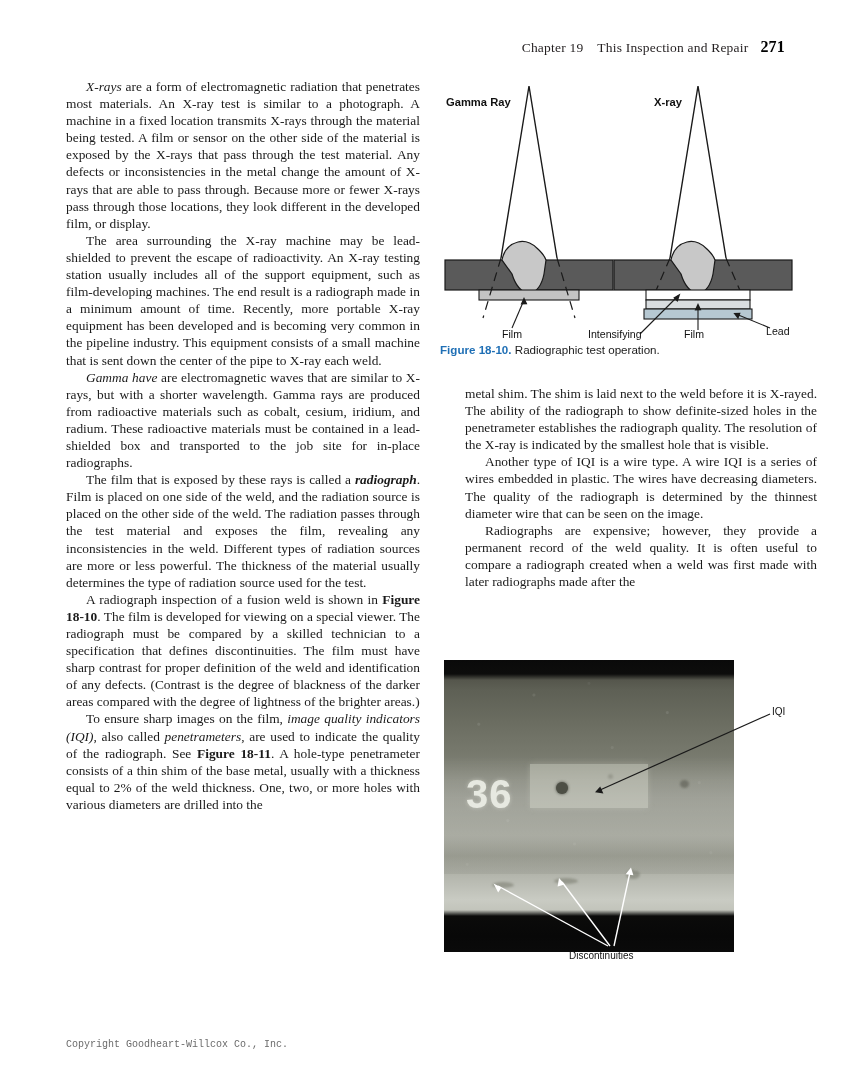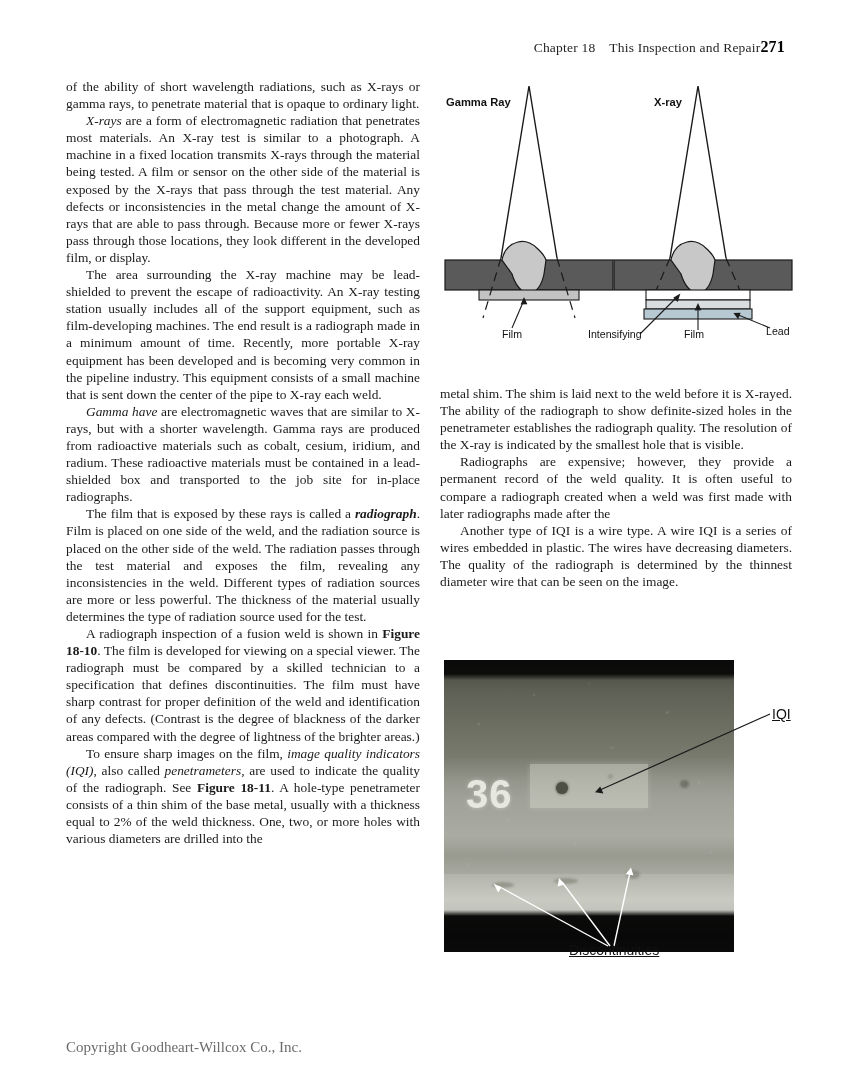--- a/index.html
+++ b/index.html
@@ -22,49 +22,49 @@
     font-family: "Liberation Serif", serif;
     font-size: 13.5px;
     color: #231f20;
     letter-spacing: .2px;
     white-space: nowrap;
   }
   .runhead .chap { margin-right: 14px; }
   .runhead .pageno {
     font-weight: bold;
     font-size: 16px;
-    margin-left: 0;
+    margin-left: 12px;
     color: #000;
   }
 
   
   .col {
     position: absolute;
     width: 352px;
     font-size: 13.4px;
     line-height: 17.1px;
     text-align: justify;
     text-justify: inter-word;
     hyphens: manual;
   }
   .col-left  { left: 66px;  top: 78px; width: 354px; }
-  .col-right-lower { left: 440px; top: 385px; width: 352px; }
+  .col-right-lower { left: 465px; top: 385px; width: 352px; }
 
   .col p { margin: 0; text-indent: 20px; }
   .col p.noind { text-indent: 0; }
   .bi { font-weight: normal; font-style: italic; }
   .b  { font-weight: bold; }
   .i  { font-style: italic; font-weight: bold; }
 
   
   .footer {
     position: absolute;
     left: 66px; top: 1039px;
-    font-family: Liberation Serif, serif;
-    font-size: 15px;
+    font-family: Liberation Mono, monospace;
+    font-size: 10px;
     color: #6b6b6b;
   }
 
   
   .fig10 {
     position: absolute;
     left: 440px; top: 78px;
     width: 356px; height: 260px;
   }
   .fig10 svg { display:block; }
@@ -167,64 +167,62 @@
   .photo .spot {
     position:absolute;
     background: rgba(70,72,62,.45);
     border-radius: 50%;
     filter: blur(1px);
   }
   .fig11 svg.overlay { position:absolute; left:0; top:0; }
   .fig11 .lbl {
     position:absolute;
     font-family: "Liberation Sans", sans-serif;
-    font-size: 14px;
+    font-size: 10px;
     color: #111;
     white-space: nowrap;
-    text-decoration: underline;
   }
   .lbl-iqi { left: 332px; top: 48px; }
-  .lbl-disc { left: 129px; top: 284px; }
+  .lbl-disc { left: 129px; top: 292px; }
 
   
   .dlabel {
     font-family: "Liberation Sans", sans-serif;
     font-size: 10.6px;
     fill: #111;
   }
   .dlabel-bold {
     font-family: "Liberation Sans", sans-serif;
     font-size: 11.2px;
     font-weight: bold;
     fill: #111;
   }
 </style>
 </head>
 <body>
 
 <div class="page">
 
   <div class="runhead">
-    <span class="chap">Chapter 18</span><span>This Inspection and Repair</span><span class="pageno">271</span>
+    <span class="chap">Chapter 19</span><span>This Inspection and Repair</span><span class="pageno">271</span>
   </div>
 
   <div class="col col-left" id="col-left">
-      <p class="noind"><span>of the ability of short wavelength radiations, such as X-rays or gamma rays, to penetrate material that is opaque to ordinary light.</span></p>
       <p><span class="bi">X-rays</span><span> are a form of electromagnetic radiation that penetrates most materials. An X-ray test is similar to a photograph. A machine in a fixed location trans­mits X-rays through the material being tested. A film or sensor on the other side of the material is exposed by the X-rays that pass through the test material. Any defects or inconsistencies in the metal change the amount of X-rays that are able to pass through. Because more or fewer X-rays pass through those locations, they look different in the developed film, or display.</span></p>
       <p><span>The area surrounding the X-ray machine may be lead-shielded to prevent the escape of radioac­tivity. An X-ray testing station usually includes all of the support equipment, such as film-developing machines. The end result is a radiograph made in a minimum amount of time. Recently, more portable X-ray equipment has been developed and is becoming very common in the pipeline industry. This equip­ment consists of a small machine that is sent down the center of the pipe to X-ray each weld.</span></p>
       <p><span class="bi">Gamma have</span><span> are electromagnetic waves that are similar to X-rays, but with a shorter wavelength. Gamma rays are produced from radioactive mate­rials such as cobalt, cesium, iridium, and radium. These radioactive materials must be contained in a lead-shielded box and transported to the job site for in-place radiographs.</span></p>
       <p><span>The film that is exposed by these rays is called a </span><span class="i">radiograph</span><span>. Film is placed on one side of the weld, and the radiation source is placed on the other side of the weld. The radiation passes through the test material and exposes the film, revealing any inconsistencies in the weld. Different types of radiation sources are more or less powerful. The thickness of the material usually determines the type of radiation source used for the test.</span></p>
       <p><span>A radiograph inspection of a fusion weld is shown in </span><span class="b">Figure 18-10</span><span>. The film is developed for viewing on a special viewer. The radiograph must be compared by a skilled technician to a specification that defines discontinuities. The film must have sharp contrast for proper definition of the weld and identification of any defects. (Contrast is the degree of blackness of the darker areas compared with the degree of lightness of the brighter areas.)</span></p>
       <p><span>To ensure sharp images on the film, </span><span class="bi">image quality indicators (IQI)</span><span>, also called </span><span class="bi">penetrameters</span><span>, are used to indicate the quality of the radiograph. See </span><span class="b">Figure 18-11</span><span>. A hole-type penetrameter consists of a thin shim of the base metal, usually with a thick­ness equal to 2% of the weld thickness. One, two, or more holes with various diameters are drilled into the</span></p>
     </div>
 
   <div class="col col-right-lower" id="col-right">
       <p class="noind"><span>metal shim. The shim is laid next to the weld before it is X-rayed. The ability of the radiograph to show definite-sized holes in the penetrameter establishes the radiograph quality. The resolution of the X-ray is indicated by the smallest hole that is visible.</span></p>
+      <p><span>Another type of IQI is a wire type. A wire IQI is a series of wires embedded in plastic. The wires have decreasing diameters. The quality of the radiograph is determined by the thinnest diameter wire that can be seen on the image.</span></p>
       <p><span>Radiographs are expensive; however, they provide a permanent record of the weld quality. It is often useful to compare a radiograph created when a weld was first made with later radiographs made after the</span></p>
-      <p><span>Another type of IQI is a wire type. A wire IQI is a series of wires embedded in plastic. The wires have decreasing diameters. The quality of the radiograph is determined by the thinnest diameter wire that can be seen on the image.</span></p>
     </div>
 
   <div class="fig10">
     <svg width="356" height="262" viewBox="0 0 356 262" xmlns="http://www.w3.org/2000/svg">
 
       <g>
 
         <path d="M 89,8 L 61,180 M 89,8 L 117,180" stroke="#1a1a1a" stroke-width="1.4" fill="none"></path>
 
         <rect x="5" y="182" width="168" height="30" fill="#5a5a5a" stroke="#1a1a1a" stroke-width="1.2"></rect>
@@ -266,20 +264,23 @@
 
         <text class="dlabel-bold" x="214" y="28" id="t-xray">X-ray</text>
         <text class="dlabel" x="148" y="260" id="t-screen1">Intensifying</text>
         <text class="dlabel" x="168" y="273" id="t-screen2">screen</text>
         <text class="dlabel" x="244" y="260" id="t-film-right">Film</text>
         <text class="dlabel" x="326" y="257" id="t-lead">Lead</text>
       </g>
     </svg>
   </div>
 
+  <div class="caption cap10">
+    <span class="fignum">Figure 18-10.</span><span> Radiographic test operation.</span>
+  </div>
 
   <div class="fig11">
     <div class="photo">
       <div class="base"></div>
       <div class="weldband"></div>
       <div class="grain"></div>
       <div class="num36">36</div>
       <div class="iqi-plate"></div>
       <div class="iqi-hole"></div>
       <div class="disc" style="left:48px;  top:222px; width:22px; height:6px;"></div>

